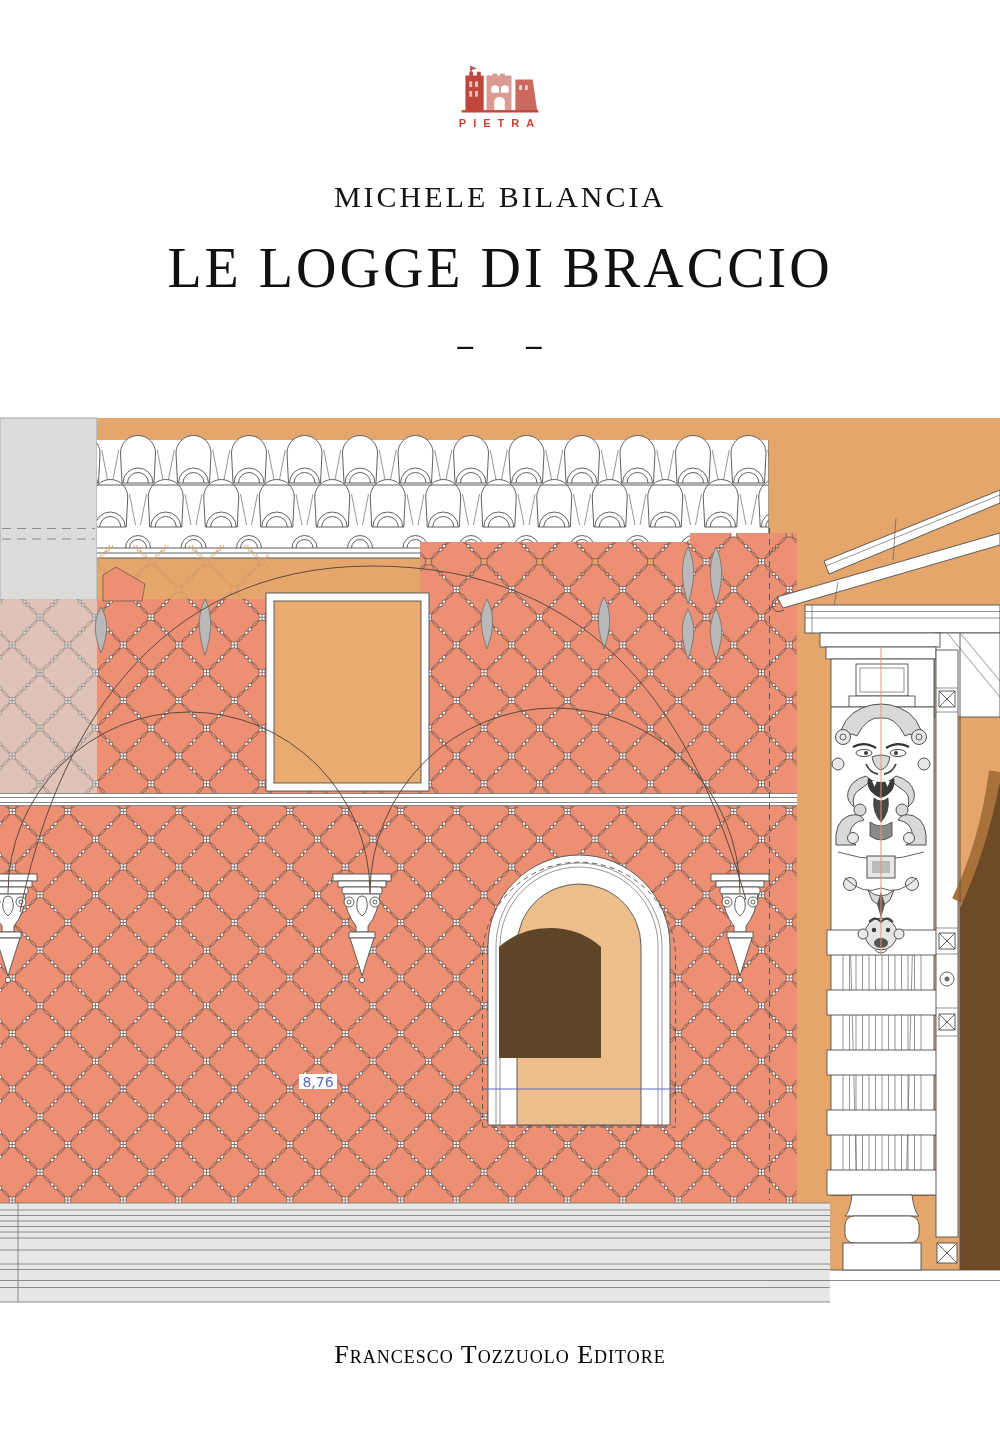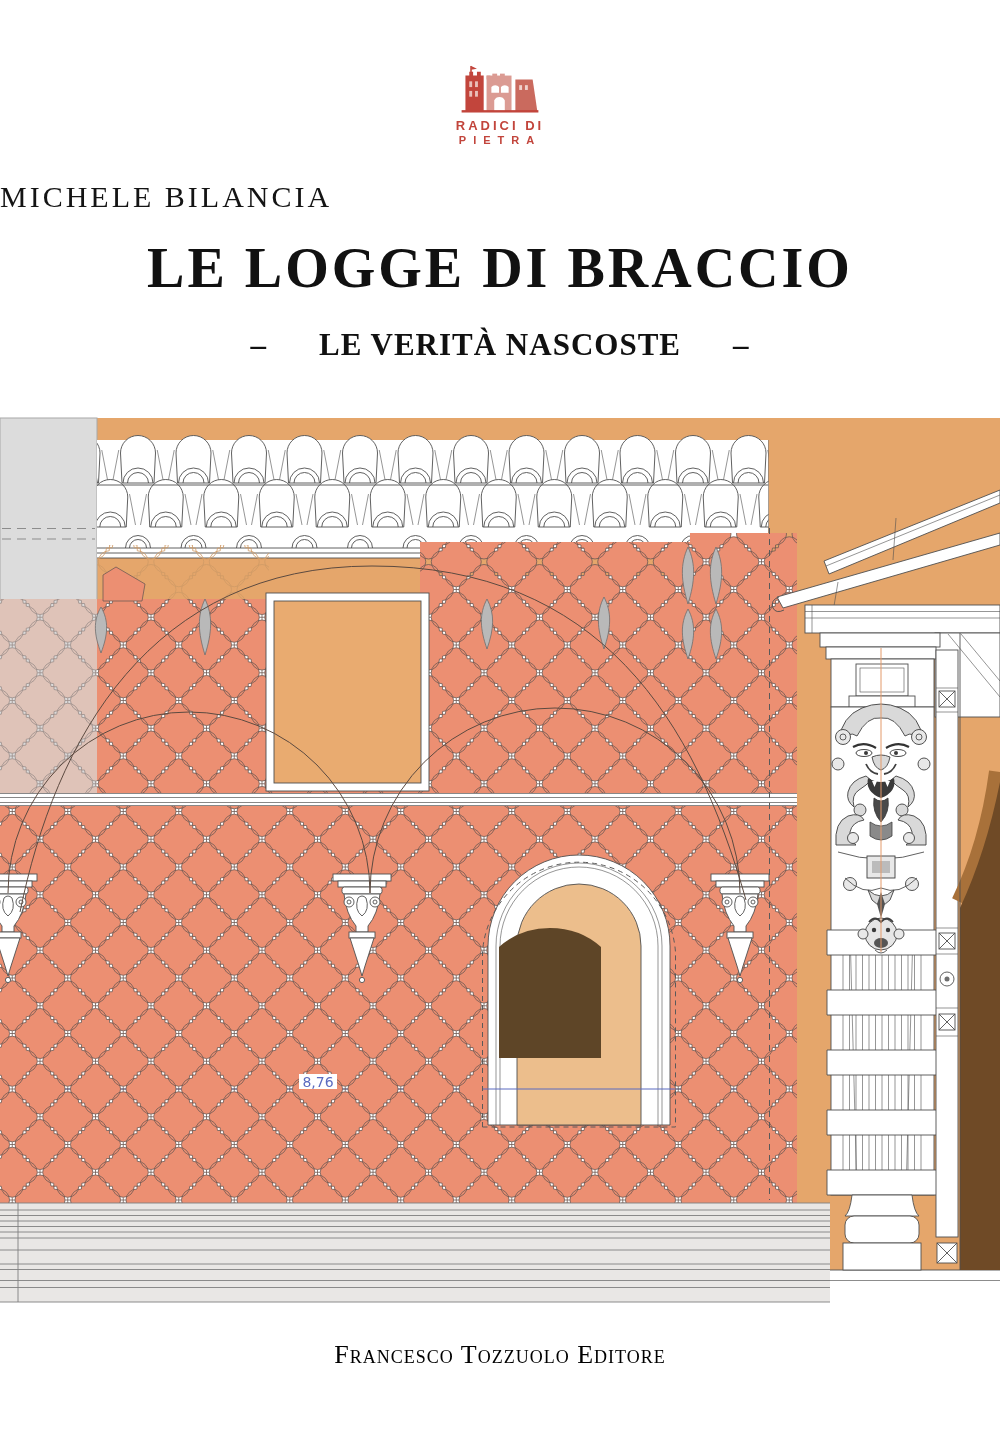--- a/index.html
+++ b/index.html
@@ -6,23 +6,23 @@
   body{width:1000px;height:1429px;background:#ffffff;position:relative;overflow:hidden;
        font-family:"Liberation Serif", serif;}
   .abs{position:absolute;}
   
   .logo{left:0;top:62px;width:1000px;text-align:center;}
   .logo svg{display:block;margin:0 auto;}
   .logo-line1{color:var(--logo-red);font-family:"Liberation Sans",sans-serif;
               font-weight:bold;font-size:13px;letter-spacing:3px;margin-top:2px;}
   .logo-line2{color:var(--logo-red);font-family:"Liberation Sans",sans-serif;
               font-weight:bold;font-size:11px;letter-spacing:7px;margin-top:1px;}
-  .author{left:0;top:180px;width:1000px;text-align:left;font-size:30px;
+  .author{left:0;top:180px;width:1000px;text-align:center;font-size:30px;
           letter-spacing:3px;color:#141414;}
-  .title{left:0;top:236px;width:1000px;text-align:center;font-size:56px;font-weight:bold;
+  .title{left:0;top:236px;width:1000px;text-align:center;font-size:56px;font-weight:normal;
          letter-spacing:3px;color:#111;}
   .subtitle{left:0;top:327px;width:1000px;display:flex;justify-content:center;align-items:center;
             gap:52px;font-size:31px;font-weight:bold;color:#111;letter-spacing:1px;}
   .publisher{left:0;top:1340px;width:1000px;text-align:center;font-size:26px;
              font-variant:small-caps;letter-spacing:1px;color:#000000;}
   
   #drawing{left:0;top:413px;}
   .panel{fill:var(--panel-gray);stroke:#a8a8a8;stroke-width:1;}
   .wall{fill:var(--wall-orange);}
   .wh{fill:#ffffff;stroke:var(--line-dark);stroke-width:0.9;}
@@ -68,29 +68,27 @@
       <rect x="50" y="12" width="5" height="5" fill="#db9b93"></rect>
       <path d="M41 26 a5 5 0 0 1 8 0 v6 h-8 Z" fill="#fff"></path>
       <path d="M51 26 a5 5 0 0 1 8 0 v6 h-8 Z" fill="#fff"></path>
       <path d="M44 52 v-12 a6 6 0 0 1 11 0 v12 Z" fill="#fff"></path>
       <path d="M66 18 h18 l5 34 h-23 Z" fill="#ca6a5e"></path>
       <rect x="70" y="24" width="3" height="5" fill="#f0d2cd"></rect>
       <rect x="76" y="24" width="3" height="5" fill="#f0d2cd"></rect>
       <rect x="10" y="50" width="80" height="2.5" fill="#c2453c"></rect>
     </g>
   </svg>
-  <div class="logo-line1">RADICI DI</div>
   <div class="logo-line2">PIETRA</div>
 </div>
 
 <div class="abs author">MICHELE BILANCIA</div>
 <div class="abs title">LE LOGGE DI BRACCIO</div>
 <div class="abs subtitle">
   <span>–</span>
-  <span>LE VERITÀ NASCOSTE</span>
   <span>–</span>
 </div>
 
 <svg id="drawing" class="abs" width="1000" height="890" viewBox="0 413 1000 890">
   <defs>
     <clipPath id="clipMain">
       <path d="M0 1203 H797 V555 H690 V575 H420 V787 H269 V599 H97 V806 H0 Z"></path>
     </clipPath>
     <clipPath id="clipFrag">
       <path d="M420 542 H690 V533 H797 V556 H690 V576 H420 Z"></path>

